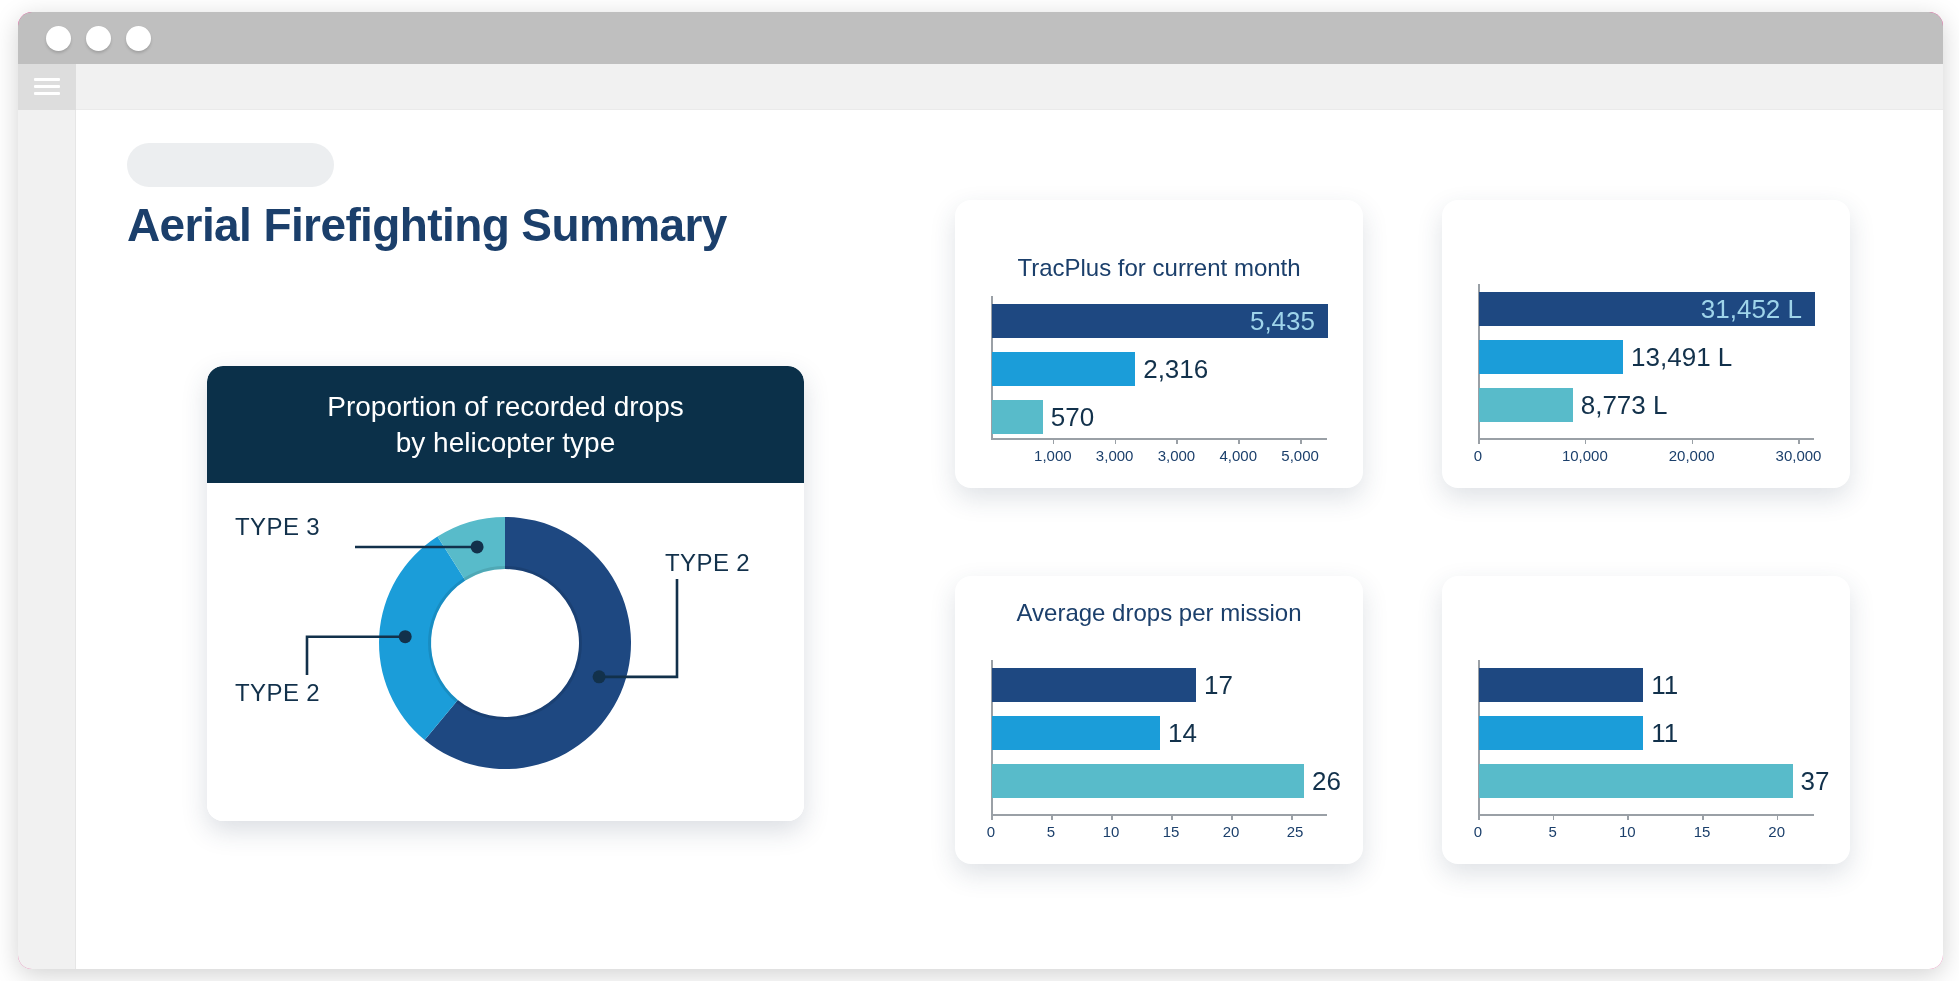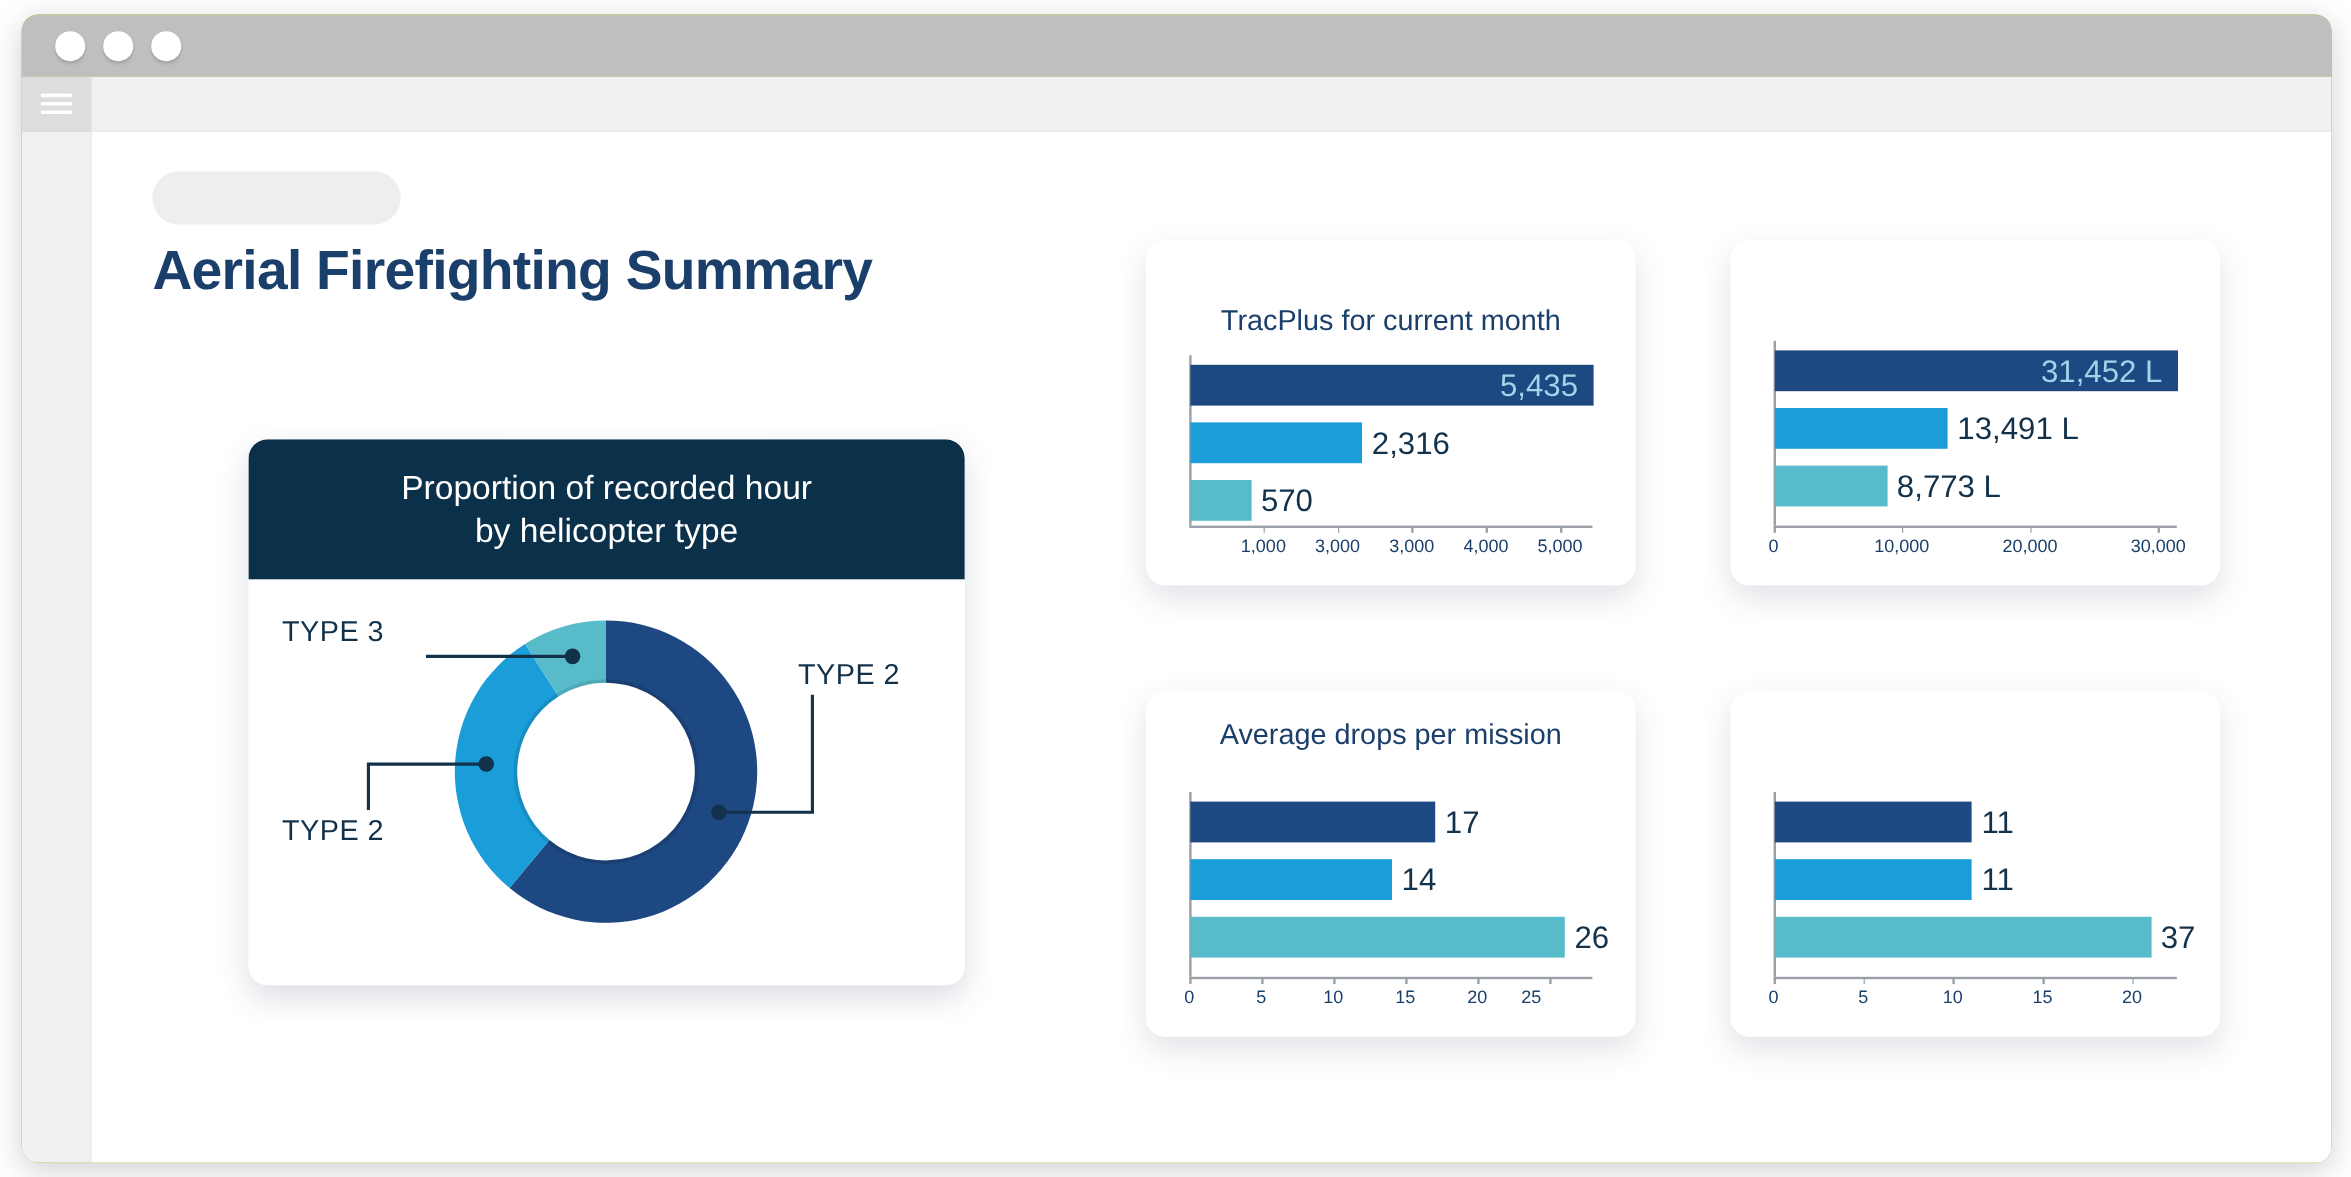--- a/index.html
+++ b/index.html
@@ -9,21 +9,21 @@
     font-family: "Liberation Sans", sans-serif;
     overflow: hidden;
   }
 
   
   #app-window {
     position: absolute;
     left: 18px; top: 12px;
     width: 1925px; height: 957px;
     border-radius: 14px;
-    background: #84cc16;
+    background: #ec4899;
     box-shadow: 0 6px 26px rgba(0,0,0,0.18);
     overflow: hidden;
   }
   #titlebar {
     position: absolute; left: 0; top: 0;
     width: 100%; height: 52px;
     background: #bfbfbf;
     border-radius: 14px 14px 0 0;
   }
   .dot {
@@ -207,21 +207,21 @@
 
   <div id="content">
 
     <div id="placeholder-pill"></div>
 
     <h1 id="page-title">Aerial Firefighting Summary</h1>
 
     <div id="donut-card">
       <div id="donut-card-header">
         <div id="donut-card-title">
-          <span>Proportion of recorded hour</span><br>
+          <span>Proportion of recorded drops</span><br>
           <span>by helicopter type</span>
         </div>
       </div>
 
       <div id="donut-area">
         <svg id="donut-svg" width="597" height="338" viewBox="0 0 597 338">
           <g id="donut-slices">
               <path d="M298,34 A126,126 0 1 1 217.68457729166514,257.08466858974947 L250.83062475859697,217.01797996540841 A74,74 0 1 0 298,86 Z" fill="#1e4881"></path>
               <path d="M217.68457729166514,257.08466858974947 A126,126 0 0 1 230.48582383264636,53.61468138674613 L258.34881717155423,97.5197335128509 A74,74 0 0 0 250.83062475859697,217.01797996540841 Z" fill="#1b9dd9"></path>
               <path d="M230.48582383264636,53.61468138674613 A126,126 0 0 1 298,34 L298,86 A74,74 0 0 0 258.34881717155423,97.5197335128509 Z" fill="#58bbca"></path>
@@ -308,21 +308,21 @@
           <div class="tick-label" style="left: 4px; top: 169px;">0</div>
           <div class="tick-mark" style="left: 64px; top: 161px;"></div>
           <div class="tick-label" style="left: 64px; top: 169px;">5</div>
           <div class="tick-mark" style="left: 124px; top: 161px;"></div>
           <div class="tick-label" style="left: 124px; top: 169px;">10</div>
           <div class="tick-mark" style="left: 184px; top: 161px;"></div>
           <div class="tick-label" style="left: 184px; top: 169px;">15</div>
           <div class="tick-mark" style="left: 244px; top: 161px;"></div>
           <div class="tick-label" style="left: 244px; top: 169px;">20</div>
           <div class="tick-mark" style="left: 304px; top: 161px;"></div>
-          <div class="tick-label" style="left: 289px; top: 169px;">25</div>
+          <div class="tick-label" style="left: 308px; top: 169px;">25</div>
         </div>
     </div>
 
     <div class="metric-card" id="card-perhour">
       <div class="plot short" id="plot-perhour">
           <div class="axis-vline" style="left: 4px; top: 6px; height: 154px;"></div>
           <div class="axis-hline" style="left: 4px; top: 160px; width: 336px;"></div>
           <div class="bar" style="left: 5px; top: 14px; width: 164.267px; background: rgb(30, 72, 129);"></div>
           <div class="bar-label outside" style="top: 14px; left: 177.267px;">11</div>
           <div class="bar" style="left: 5px; top: 62px; width: 164.267px; background: rgb(27, 157, 217);"></div>

